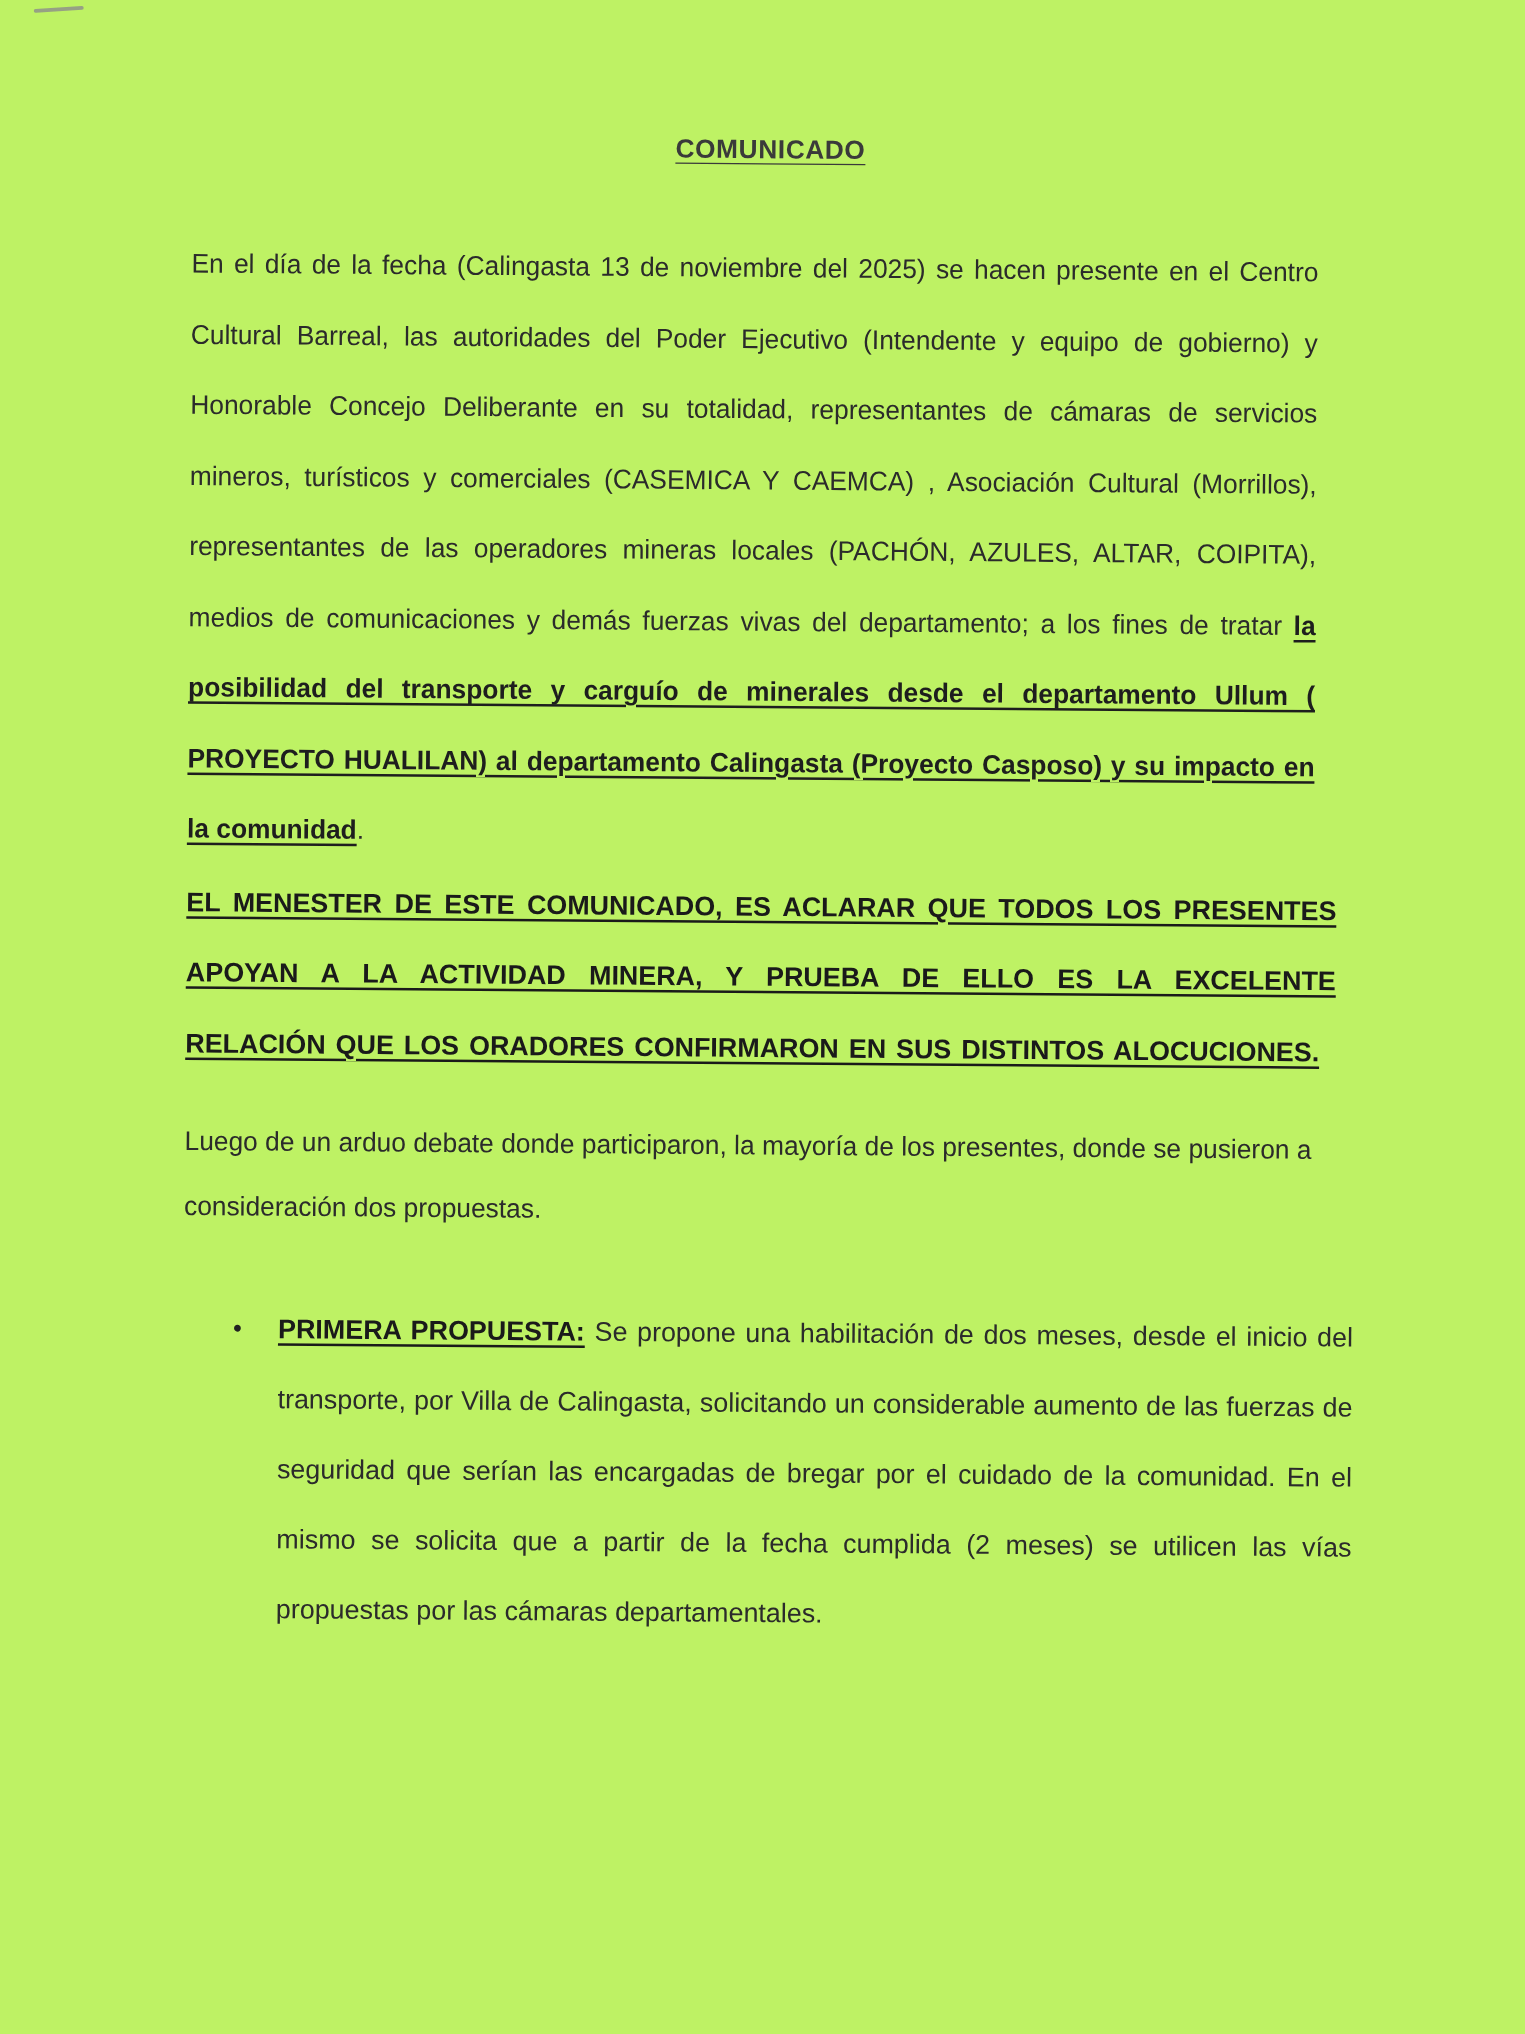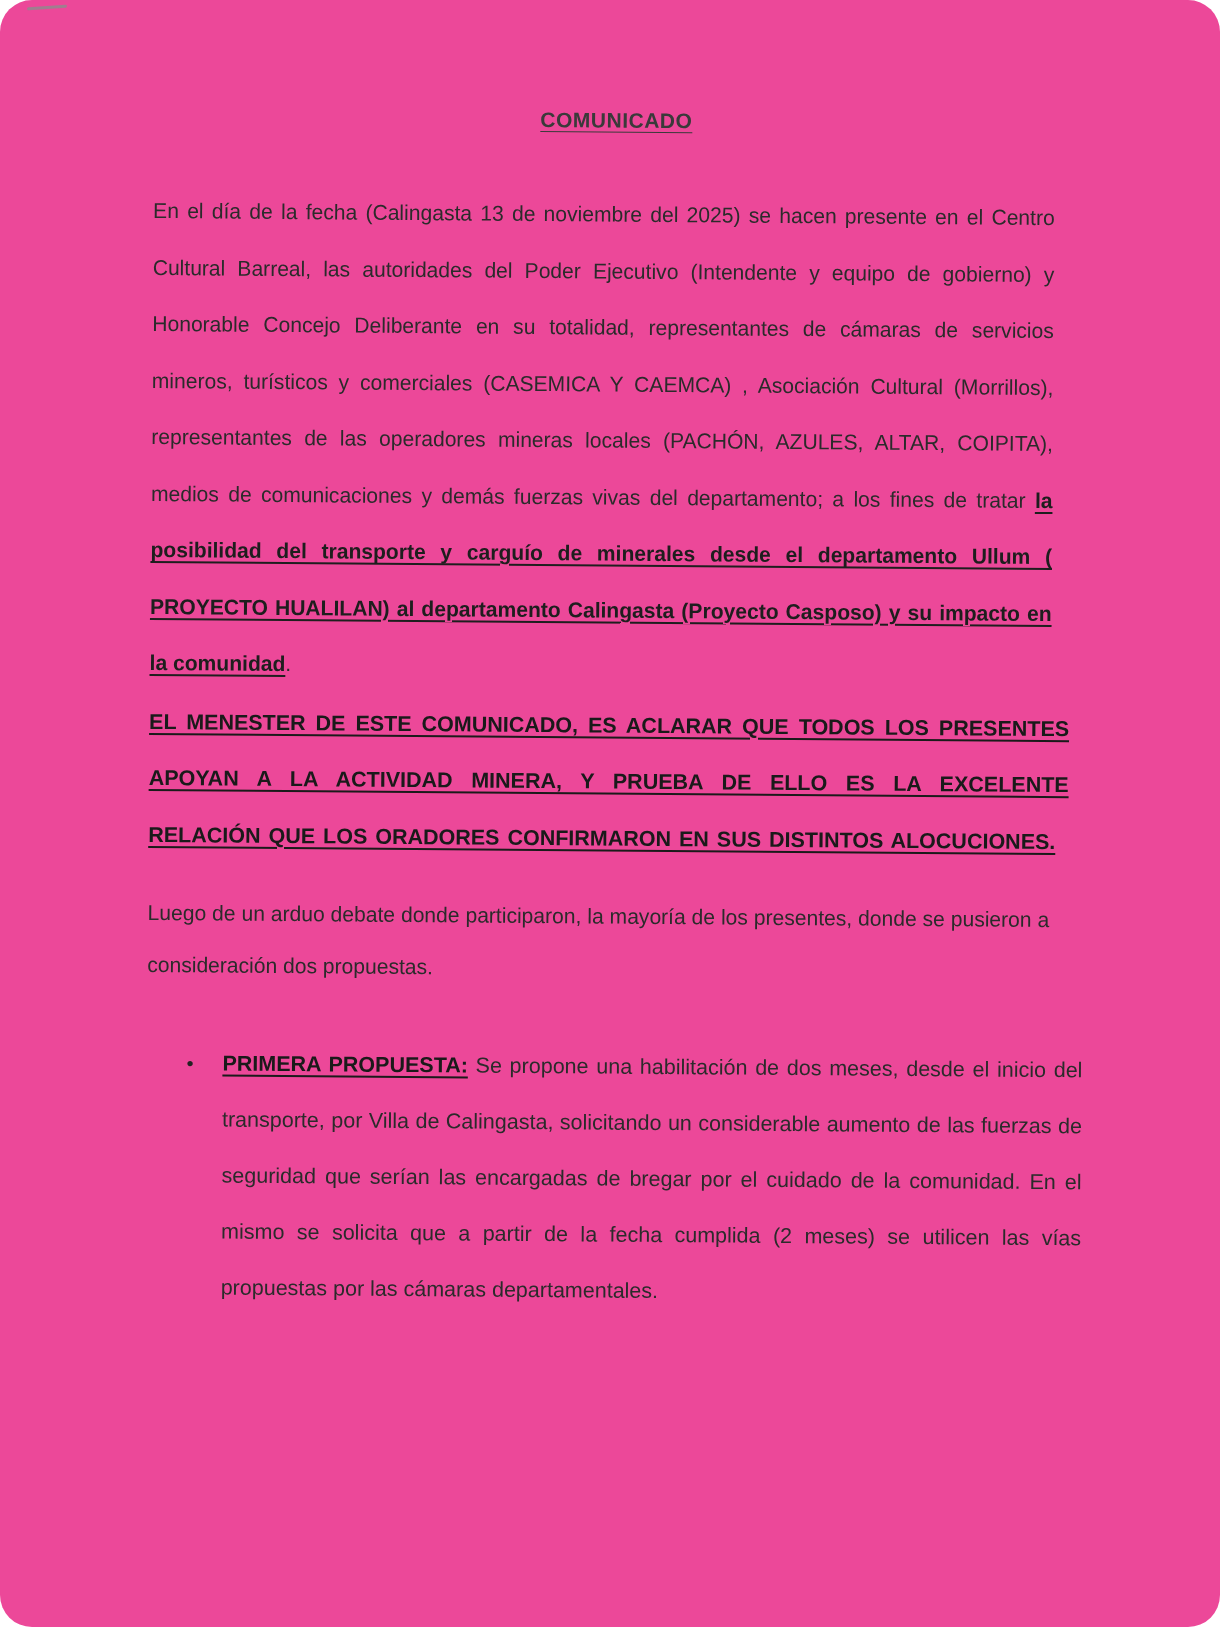--- a/index.html
+++ b/index.html
@@ -14,22 +14,21 @@
       overflow: hidden;
       font-family: "Liberation Sans", sans-serif;
       color: #2b2b2b;
     }
     .page {
       position: absolute;
       left: 0;
       top: 0;
       width: 1220px;
       height: 1627px;
-      background: #ec4899;
-      border-radius: 32px;
+      background: #bef264;
     }
     .corner-mark {
       position: absolute;
       left: 27px;
       top: 6px;
       width: 40px;
       height: 3px;
       background: #8c8c8c;
       border-radius: 2px;
       transform: rotate(-4deg);

